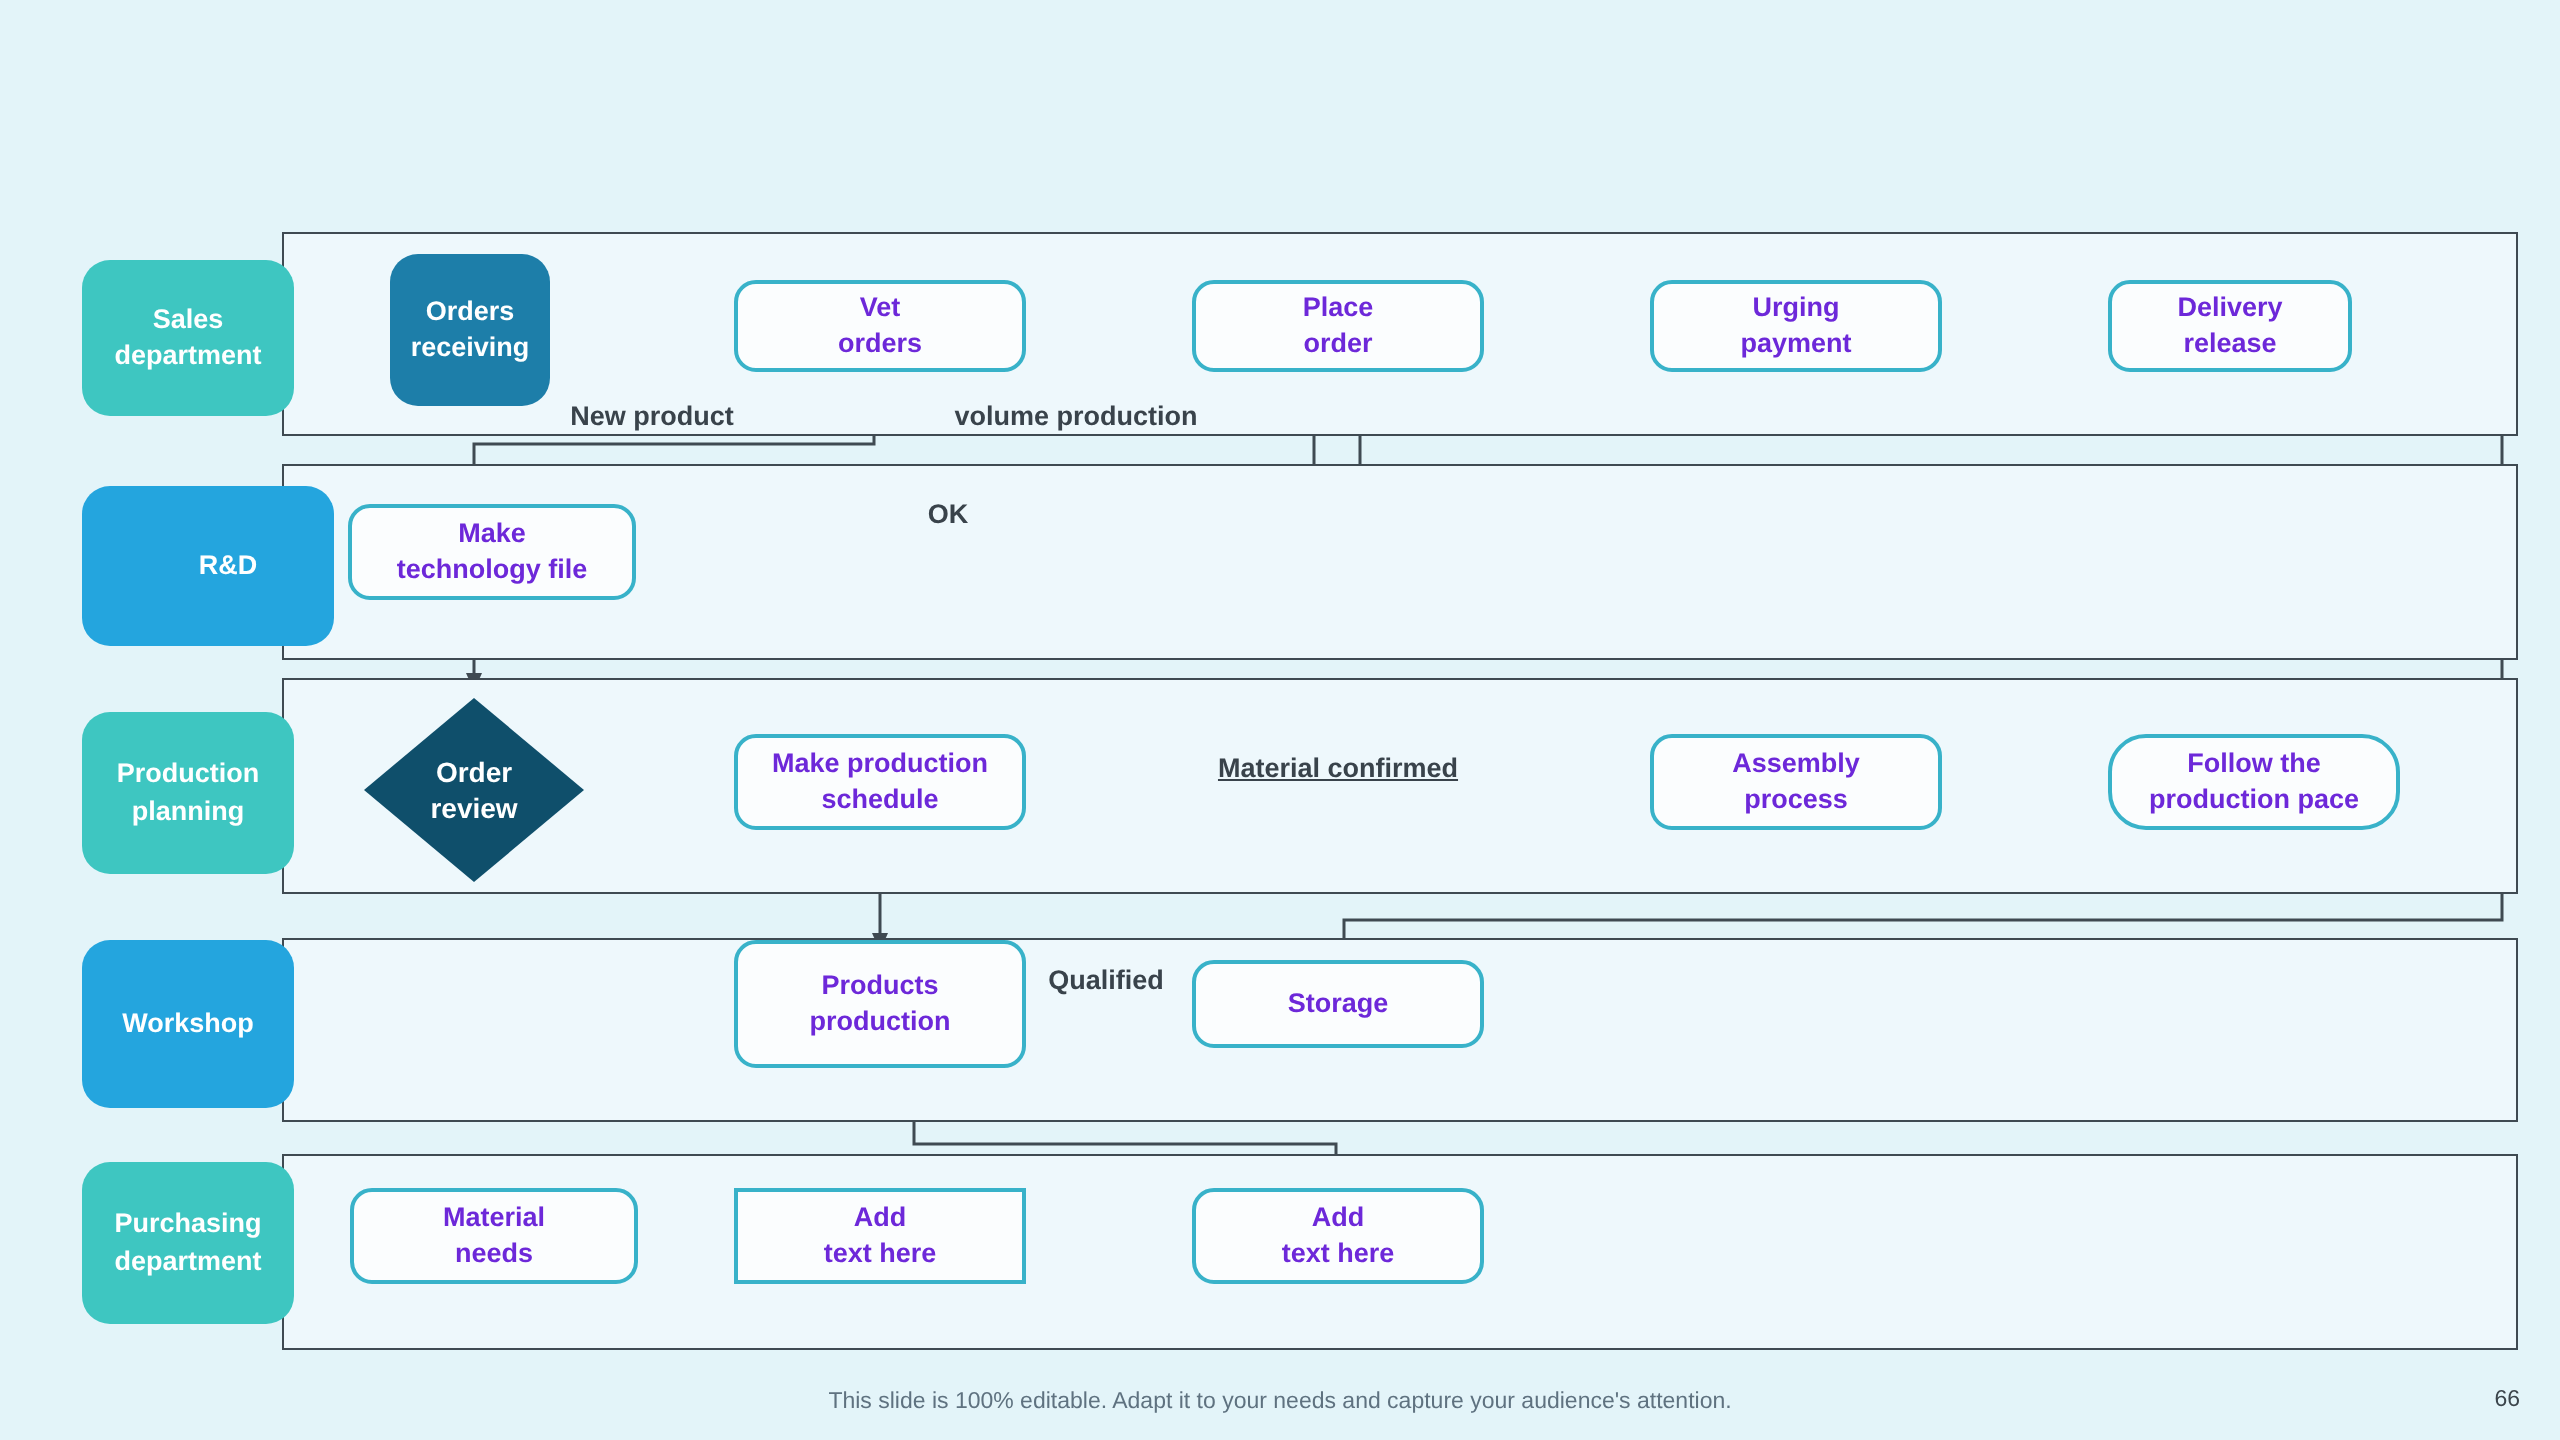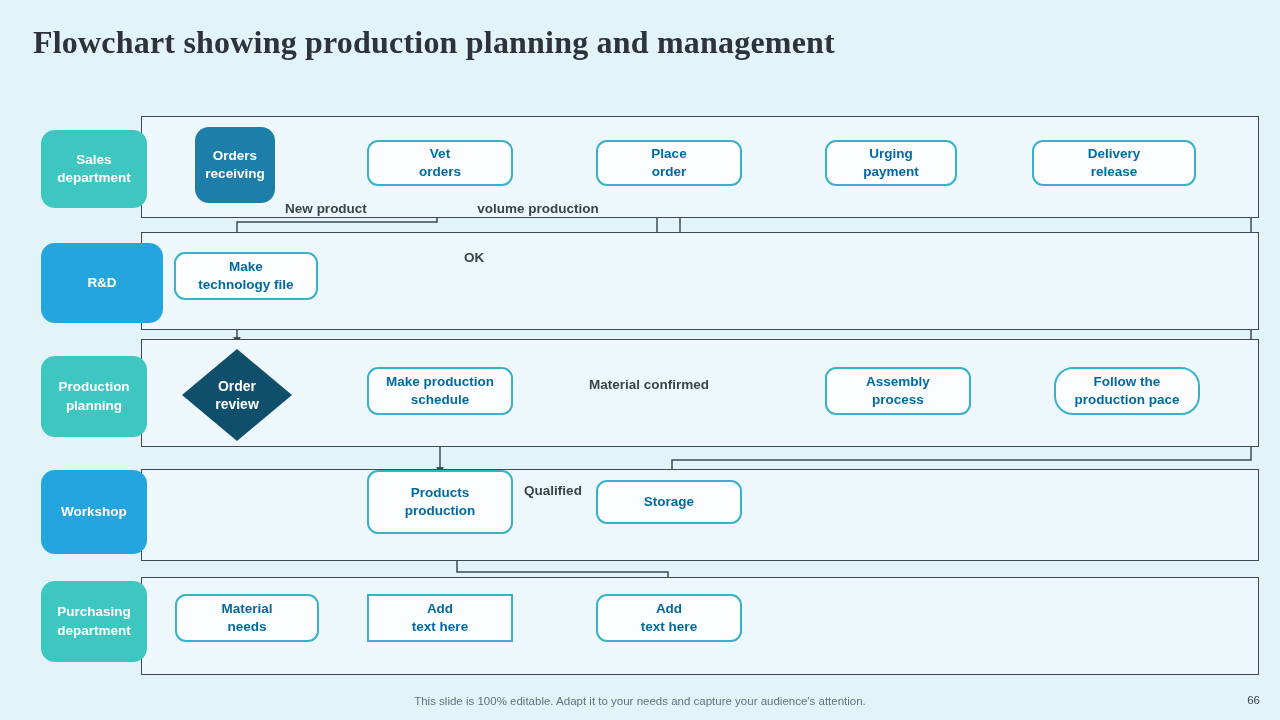--- a/index.html
+++ b/index.html
@@ -19,21 +19,21 @@
     box-sizing:border-box;
   }
   .lane-label{
     position:absolute;border-radius:14px;color:#ffffff;
     display:flex;align-items:center;justify-content:center;text-align:center;
     font-weight:700;font-size:13.5px;line-height:1.35;white-space:pre-line;margin-left:16px;
   }
   .node{
     position:absolute;box-sizing:border-box;
     display:flex;align-items:center;justify-content:center;text-align:center;
-    font-weight:700;font-size:13.5px;line-height:1.3;color:#0369a1;
+    font-weight:700;font-size:13.5px;line-height:1.3;color:#6d28d9;
     white-space:pre-line;
   }
   .node.rounded{background:#fbfdfe;border:2px solid #38b2c9;border-radius:11px;}
   .node.rect{background:#fbfdfe;border:2px solid #38b2c9;border-radius:0;}
   .node.filled{background:#1d7ea9;border-radius:14px;color:#ffffff;}
   .node.diamond{
     background:#0f4f6b;color:#ffffff;
     clip-path:polygon(50% 0,100% 50%,50% 100%,0 50%);
     font-size:14px;
   }
@@ -48,21 +48,20 @@
   }
   .page-num{
     position:absolute;right:20px;top:694px;
     font-size:11.5px;color:#3c454c;
   }
 </style>
 </head>
 <body>
 
 <div id="stage">
-  <div class="title">Flowchart showing production planning and management</div>
 
   <svg id="wires" width="1280" height="720" viewBox="0 0 1280 720">
     <defs>
       <marker id="arrow" markerWidth="9" markerHeight="8" refX="7.5" refY="4" orient="auto" markerUnits="userSpaceOnUse">
         <path d="M0,0 L9,4 L0,8 z" fill="#3f4a52"></path>
       </marker>
     </defs>
     <g id="edge-group">
         <polyline points="277,163 362,163" fill="none" stroke="#3f4a52" stroke-width="1.5" marker-end="url(#arrow)"></polyline>
         <polyline points="515,163 591,163" fill="none" stroke="#3f4a52" stroke-width="1.5" marker-end="url(#arrow)"></polyline>
@@ -82,40 +81,40 @@
         <polyline points="321,618 361,618" fill="none" stroke="#3f4a52" stroke-width="1.5" marker-end="url(#arrow)"></polyline>
         <polyline points="515,618 590,618" fill="none" stroke="#3f4a52" stroke-width="1.5" marker-end="url(#arrow)"></polyline>
       </g>
   </svg>
 
   <div id="lane-layer">
       <div class="lane-rect" style="left: 141px; top: 116px; width: 1118px; height: 102px;"></div>
       <div class="lane-label" style="left: 25px; top: 130px; width: 106px; height: 78px; background: rgb(62, 198, 193);">Sales
 department</div>
       <div class="lane-rect" style="left: 141px; top: 232px; width: 1118px; height: 98px;"></div>
-      <div class="lane-label" style="left: 25px; top: 243px; width: 122px; height: 80px; background: rgb(36, 165, 222);">R&amp;D</div>
+      <div class="lane-label" style="left: 25px; top: 243px; width: 106px; height: 80px; background: rgb(36, 165, 222); padding-left: 20px;">R&amp;D</div>
       <div class="lane-rect" style="left: 141px; top: 339px; width: 1118px; height: 108px;"></div>
       <div class="lane-label" style="left: 25px; top: 356px; width: 106px; height: 81px; background: rgb(62, 198, 193);">Production
 planning</div>
       <div class="lane-rect" style="left: 141px; top: 469px; width: 1118px; height: 92px;"></div>
       <div class="lane-label" style="left: 25px; top: 470px; width: 106px; height: 84px; background: rgb(36, 165, 222);">Workshop</div>
       <div class="lane-rect" style="left: 141px; top: 577px; width: 1118px; height: 98px;"></div>
       <div class="lane-label" style="left: 25px; top: 581px; width: 106px; height: 81px; background: rgb(62, 198, 193);">Purchasing
 department</div>
     </div>
   <div id="node-layer">
       <div class="node filled" style="left: 195px; top: 127px; width: 80px; height: 76px;">Orders
 receiving</div>
       <div class="node rounded" style="left: 367px; top: 140px; width: 146px; height: 46px;">Vet
 orders</div>
       <div class="node rounded" style="left: 596px; top: 140px; width: 146px; height: 46px;">Place
 order</div>
-      <div class="node rounded" style="left: 825px; top: 140px; width: 132px; height: 46px;">Urging
+      <div class="node rounded" style="left: 825px; top: 140px; width: 146px; height: 46px;">Urging
 payment</div>
-      <div class="node rounded" style="left: 1032px; top: 140px; width: 164px; height: 46px;">Delivery
+      <div class="node rounded" style="left: 1054px; top: 140px; width: 122px; height: 46px;">Delivery
 release</div>
       <div class="node rounded" style="left: 174px; top: 252px; width: 144px; height: 48px;">Make
 technology file</div>
       <div class="node diamond" style="left: 182px; top: 349px; width: 110px; height: 92px;">Order
 review</div>
       <div class="node rounded" style="left: 367px; top: 367px; width: 146px; height: 48px;">Make production
 schedule</div>
       <div class="node rounded" style="left: 825px; top: 367px; width: 146px; height: 48px;">Assembly
 process</div>
       <div class="node rounded" style="left: 1054px; top: 367px; width: 146px; height: 48px; border-radius: 19px;">Follow the
@@ -127,19 +126,19 @@
 needs</div>
       <div class="node rect" style="left: 367px; top: 594px; width: 146px; height: 48px;">Add
 text here</div>
       <div class="node rounded" style="left: 596px; top: 594px; width: 146px; height: 48px;">Add
 text here</div>
     </div>
   <div id="edge-label-layer">
       <div class="edge-label" style="left: 326px; top: 208px;">New product</div>
       <div class="edge-label" style="left: 538px; top: 208px;">volume production</div>
       <div class="edge-label" style="left: 474px; top: 257px;">OK</div>
-      <div class="edge-label" style="left: 649px; top: 384px;">Material confirmed</div>
+      <div class="edge-label" style="left: 669px; top: 384px; text-decoration: underline;">Material confirmed</div>
       <div class="edge-label" style="left: 553px; top: 490px;">Qualified</div>
     </div>
 
   <div class="footer">This slide is 100% editable. Adapt it to your needs and capture your audience's attention.</div>
   <div class="page-num">66</div>
 </div>
 
 </body></html>

